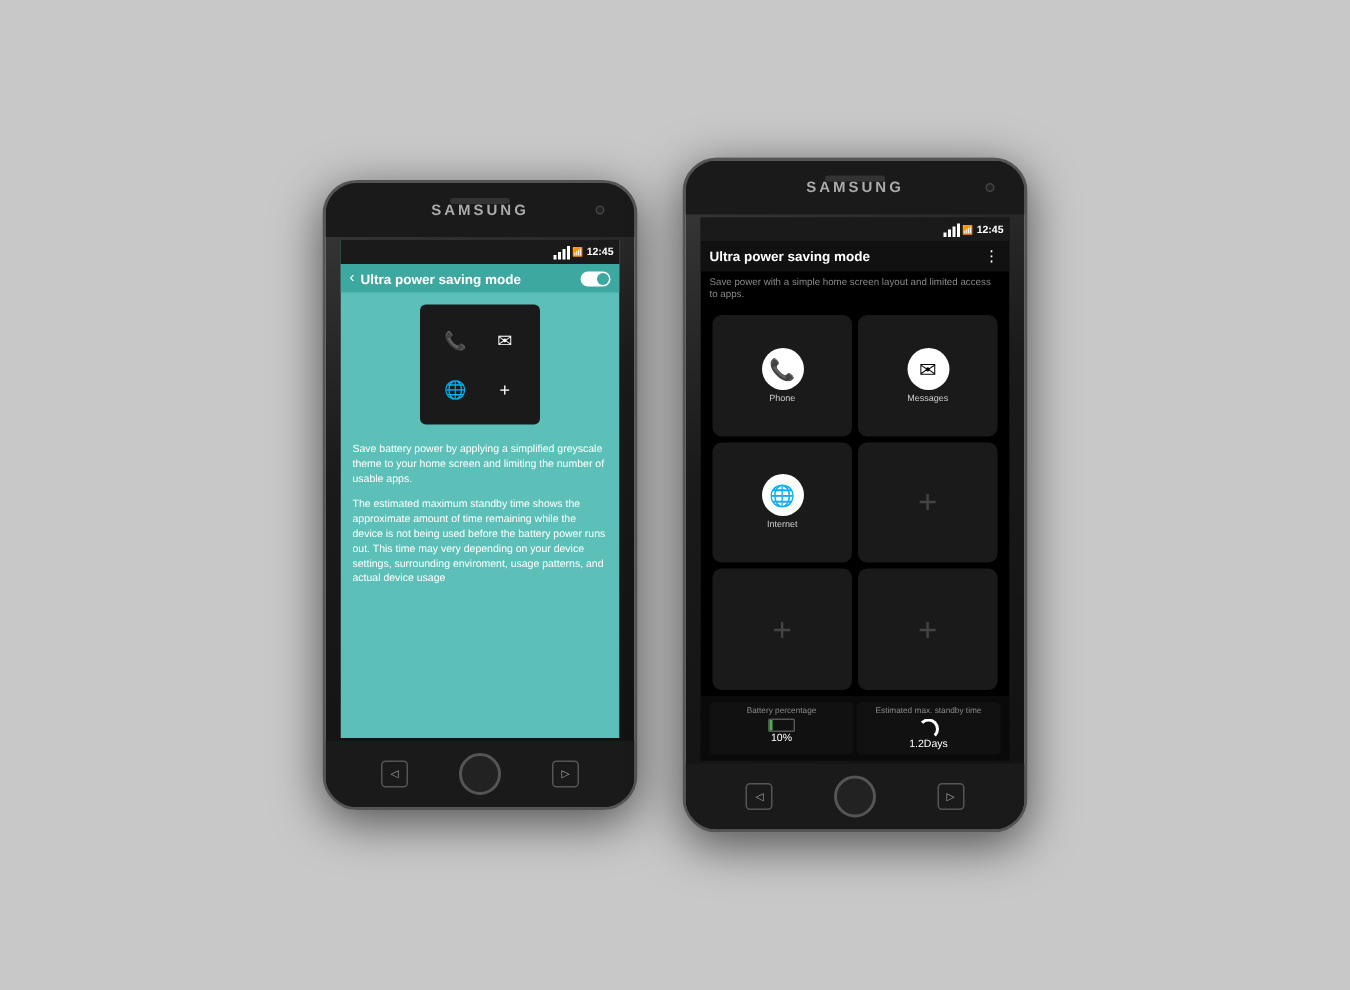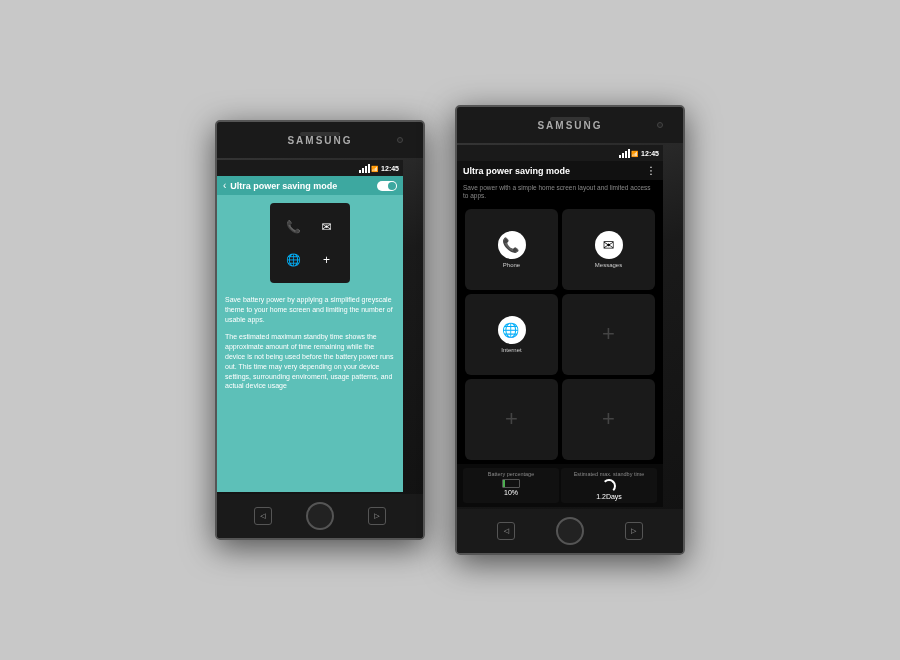--- a/index.html
+++ b/index.html
@@ -20,26 +20,26 @@
       align-items: center;
       justify-content: center;
     }
 
     
     .phone {
       position: relative;
       width: 210px;
       height: 420px;
       background: linear-gradient(160deg, #3a3a3a 0%, #1a1a1a 40%, #111 100%);
-      border-radius: 5px;
+      border-radius: 23px;
       border: 2px solid #555;
       box-shadow: 0 8px 32px rgba(0,0,0,0.6), inset 0 1px 0 rgba(255,255,255,0.1);
       display: flex;
       flex-direction: column;
-      align-items: flex-start;
+      align-items: center;
       overflow: hidden;
     }
 
     .phone-top {
       width: 100%;
       height: 36px;
       display: flex;
       align-items: center;
       justify-content: center;
       background: #1a1a1a;

